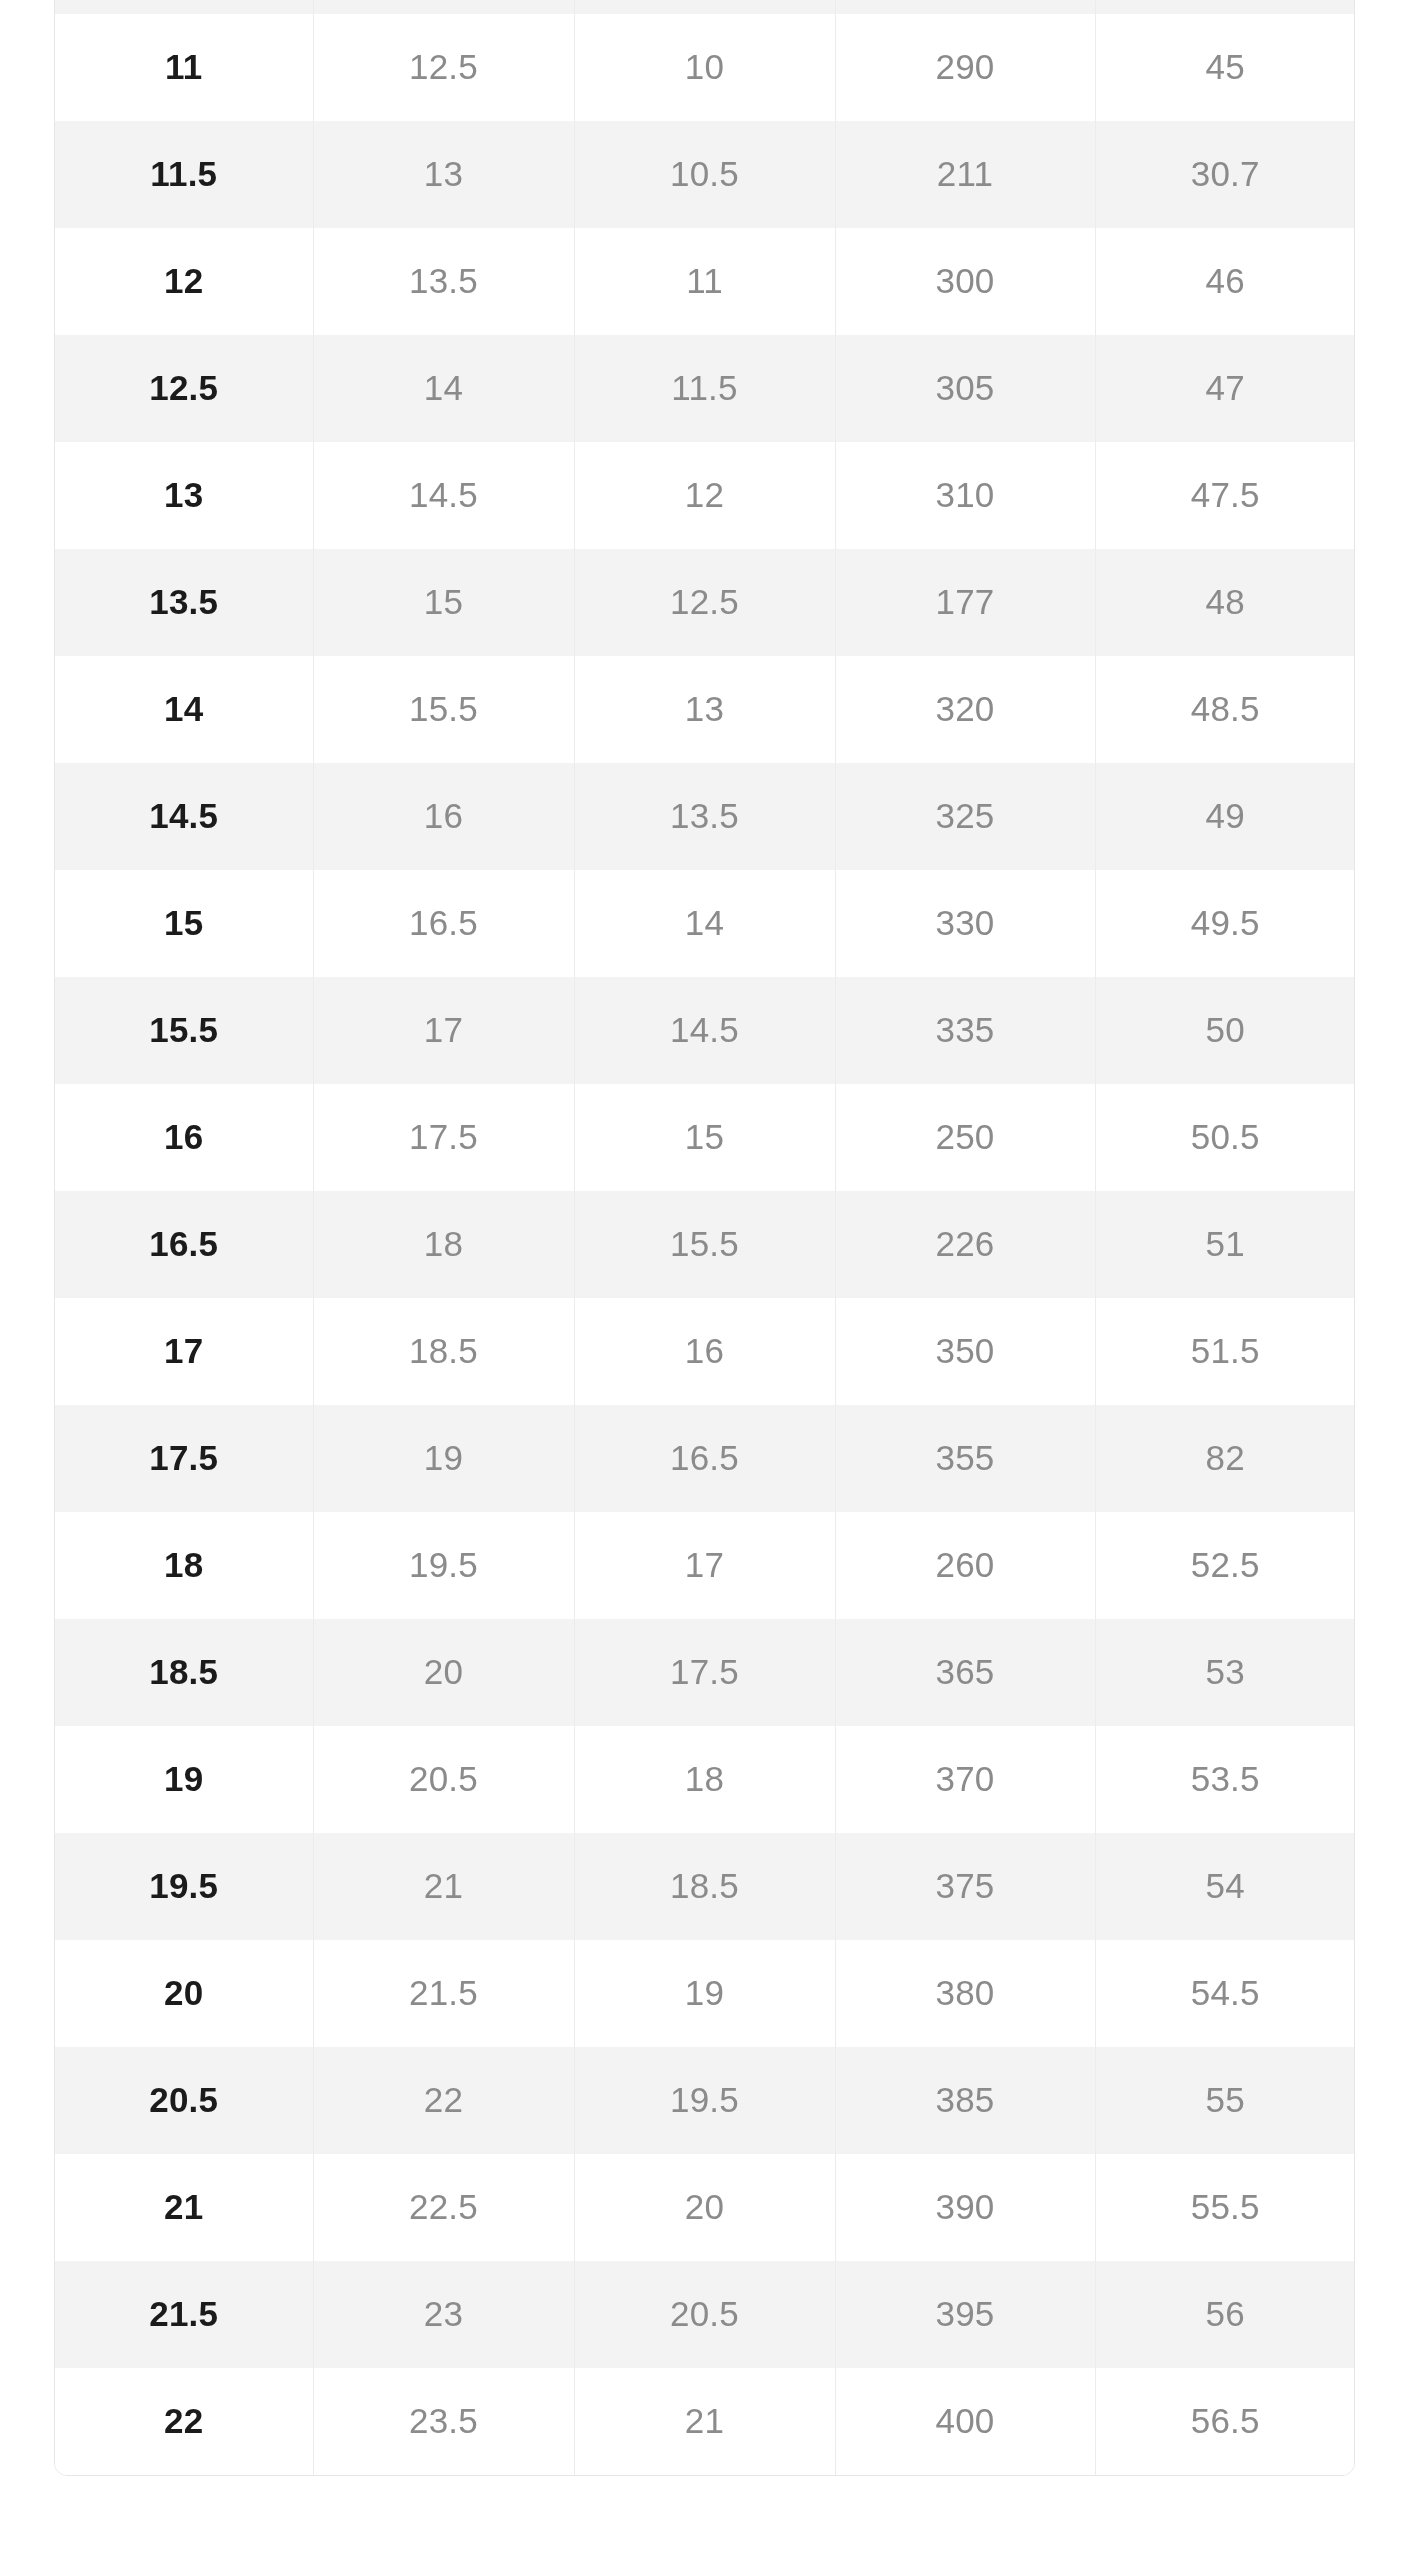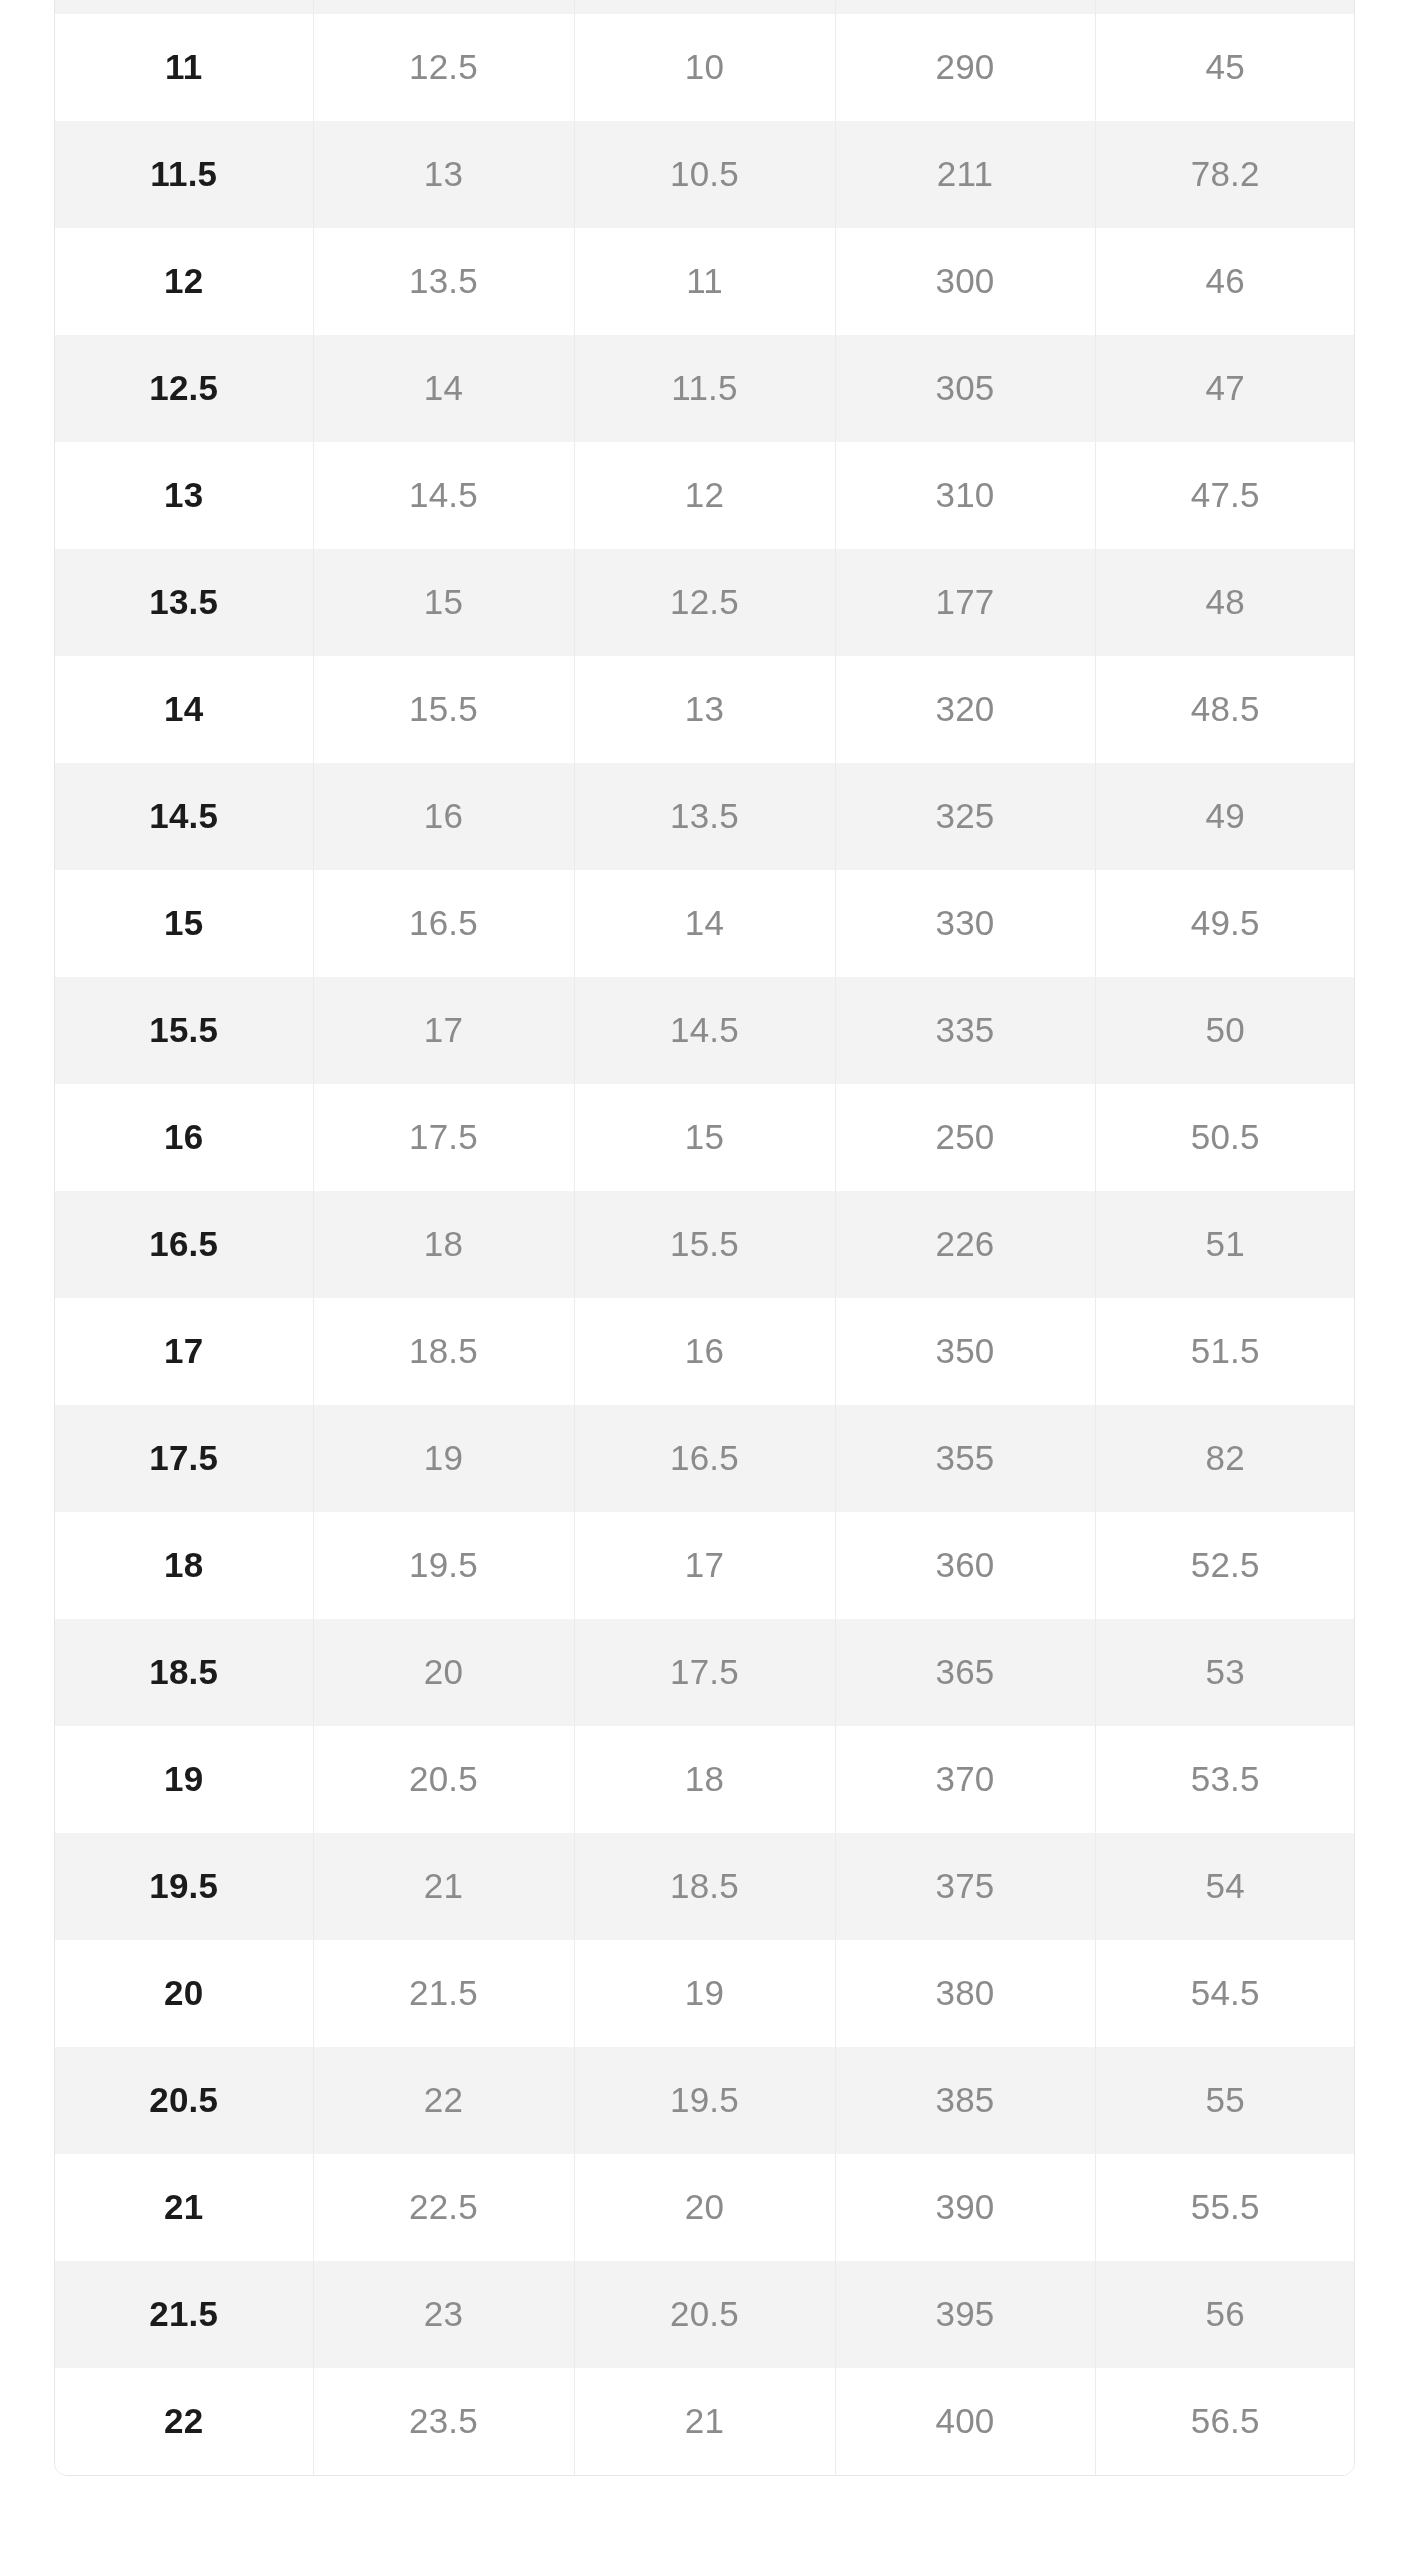--- a/index.html
+++ b/index.html
@@ -91,21 +91,21 @@
           <td>12.5</td>
           <td>10</td>
           <td>290</td>
           <td>45</td>
         </tr>
         <tr class="even">
           <td class="primary">11.5</td>
           <td>13</td>
           <td>10.5</td>
           <td>211</td>
-          <td>78.2</td>
+          <td>30.7</td>
         </tr>
         <tr class="odd">
           <td class="primary">12</td>
           <td>13.5</td>
           <td>11</td>
           <td>300</td>
           <td>46</td>
         </tr>
         <tr class="even">
           <td class="primary">12.5</td>
@@ -181,21 +181,21 @@
           <td class="primary">17.5</td>
           <td>19</td>
           <td>16.5</td>
           <td>355</td>
           <td>82</td>
         </tr>
         <tr class="odd">
           <td class="primary">18</td>
           <td>19.5</td>
           <td>17</td>
-          <td>360</td>
+          <td>260</td>
           <td>52.5</td>
         </tr>
         <tr class="even">
           <td class="primary">18.5</td>
           <td>20</td>
           <td>17.5</td>
           <td>365</td>
           <td>53</td>
         </tr>
         <tr class="odd">

